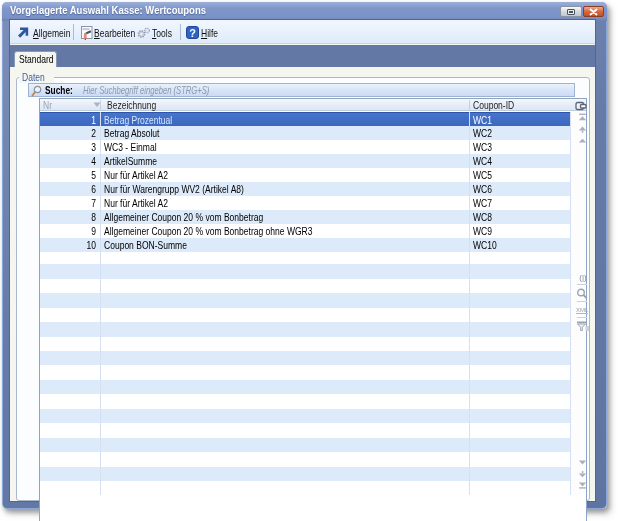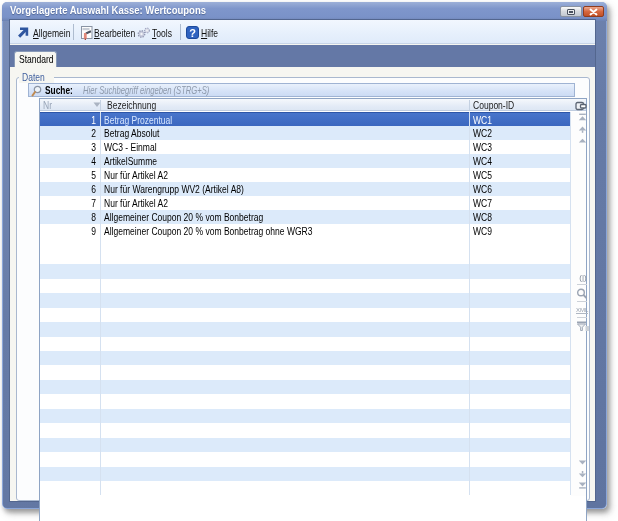--- a/index.html
+++ b/index.html
@@ -196,20 +196,25 @@
   <div class="row even" style="top:111px;">
       <span class="nr">8</span>
       <span class="bz">Allgemeiner Coupon 20 % vom Bonbetrag</span>
       <span class="cid">WC8</span>
     </div>
   <div class="row" style="top:125px;">
       <span class="nr">9</span>
       <span class="bz">Allgemeiner Coupon 20 % vom Bonbetrag ohne WGR3</span>
       <span class="cid">WC9</span>
     </div>
+  <div class="row even" style="top:139px;">
+      <span class="nr">10</span>
+      <span class="bz">Coupon BON-Summe</span>
+      <span class="cid">WC10</span>
+    </div>
 
   <div class="bstripe" style="top:165.3px;"></div>
   <div class="bstripe" style="top:194.2px;"></div>
   <div class="bstripe" style="top:223.1px;"></div>
   <div class="bstripe" style="top:252.0px;"></div>
   <div class="bstripe" style="top:280.9px;"></div>
   <div class="bstripe" style="top:309.8px;"></div>
   <div class="bstripe" style="top:338.7px;"></div>
   <div class="bstripe" style="top:367.6px;"></div>
 

